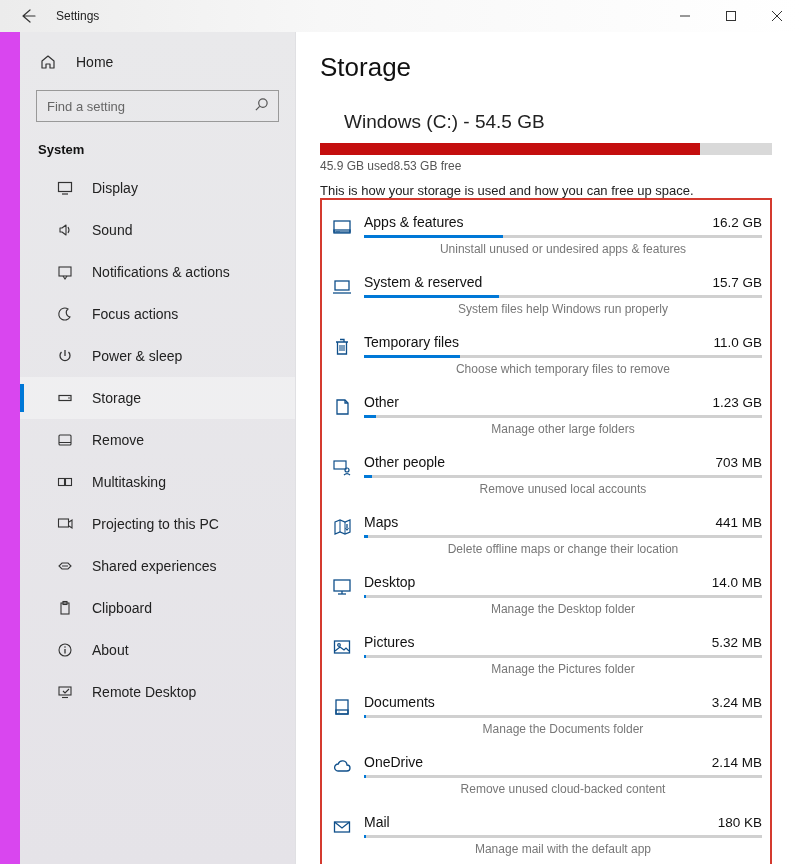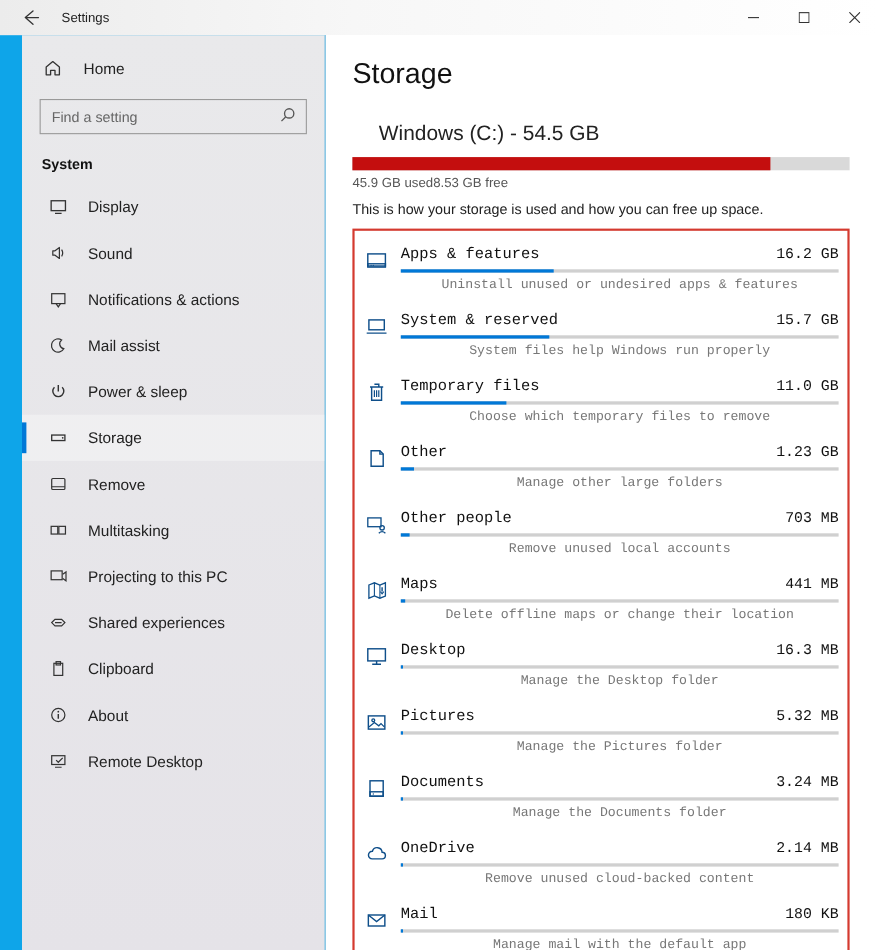--- a/index.html
+++ b/index.html
@@ -3,21 +3,21 @@
 <meta charset="utf-8">
 <style>
   * { box-sizing: border-box; margin: 0; padding: 0; }
   body {
     width: 800px; height: 864px;
     font-family: "Segoe UI", Arial, sans-serif;
     background: #f0f0f0;
     overflow: hidden;
     position: relative;
   }
-  .window { width: 800px; height: 864px; background: #0ea5e9; position: relative; }
+  .window { width: 800px; height: 864px; background: #d946ef; position: relative; }
   .titlebar {
     height: 32px; display: flex; align-items: center;
     padding: 0 0 0 14px;
     background: linear-gradient(to right, #ececec 0%, #f7f7f7 40%, #fff 100%);
   }
   .back-btn {
     width: 28px; height: 28px; display: flex; align-items: center; justify-content: center;
     font-size: 16px; color: #333; cursor: pointer;
   }
   .titlebar-title { font-size: 12px; color: #222; margin-left: 14px; }
@@ -38,46 +38,46 @@
   .search {
     width: 100%; height: 32px; border: 1px solid #999; background: transparent;
     padding: 0 30px 0 10px; font-size: 13px; color:#555;
     font-family: inherit;
   }
   .search::placeholder { color:#666; }
   .search-box { position: relative; }
   .search-icon { position:absolute; right:10px; top:7px; font-size:14px; color:#555; transform: scaleX(-1); }
   .section-label { font-weight:600; font-size:13px; padding: 6px 0 10px 18px; color:#111; }
   .nav-item {
-    display:flex; align-items:center; height:42px; padding-left:24px;
+    display:flex; align-items:center; height:42px; padding-left:36px;
     font-size:14px; color:#222; cursor:pointer; position:relative;
   }
   .nav-item .nicon { width:18px; margin-right:18px; display:flex; align-items:center; justify-content:center; }
   .nav-item.selected { background: rgba(255,255,255,0.35); }
   .nav-item.selected::before {
     content:""; position:absolute; left:0; top:7px; bottom:7px; width:4px; background:#0078d7;
   }
   .main {
     flex:1; padding: 20px 28px 20px 24px; overflow:auto; background:#fff;
   }
   .page-title { font-size:26px; font-weight:400; color:#111; margin-bottom: 28px; }
   .drive-title { font-size:19px; color:#222; margin-bottom: 10px; margin-left: 24px; }
   .drive-bar { height:12px; background:#d9d9d9; position:relative; margin-bottom:4px; }
   .drive-fill { height:100%; background:#c40e0e; }
   .drive-labels { display:flex; font-size:12px; color:#555; margin-bottom:10px; }
-  .hint { font-size:13px; color:#222; margin-bottom:10px; }
+  .hint { font-size:13px; color:#222; }
   .categories { border: 2px solid #d43a2f; padding: 4px 8px 10px 6px; }
   .cat {
     display:flex; align-items:flex-start; padding: 10px 0 8px 0; cursor:pointer;
   }
   .cat-icon {
     width:28px; flex:0 0 28px; margin-top:2px; color:#0f4f8a;
     display:flex; align-items:center; justify-content:center;
   }
-  .cat-body { flex:1; padding-left:8px;font-family:Liberation Mono, monospace; }
+  .cat-body { flex:1; padding-left:8px; }
   .cat-head { display:flex; justify-content:space-between; align-items:baseline; }
   .cat-name { font-size:14px; color:#111; }
   .cat-size { font-size:13.5px; color:#111; }
   .cat-bar { height:3px; background:#d0d0d0; margin:5px 0 4px 0; position:relative; }
   .cat-fill { height:100%; background:#0078d7; }
   .cat-desc { font-size:12px; color:#777;text-align:center; }
   svg { display:block; }
 </style>
 </head>
 <body>
@@ -163,21 +163,21 @@
               </svg>
             </span>
             <span>Notifications &amp; actions</span>
           </div>
           <div class="nav-item">
             <span class="nicon">
               <svg width="16" height="16" viewBox="0 0 16 16" fill="none">
                 <path d="M11 3 A6 6 0 1 0 13 11 A4.5 4.5 0 0 1 11 3 Z" stroke="#333" stroke-width="1.1"></path>
               </svg>
             </span>
-            <span>Mail assist</span>
+            <span>Focus actions</span>
           </div>
           <div class="nav-item">
             <span class="nicon">
               <svg width="16" height="16" viewBox="0 0 16 16" fill="none">
                 <path d="M8 2 V8" stroke="#333" stroke-width="1.3"></path>
                 <path d="M4.5 4 A5 5 0 1 0 11.5 4" stroke="#333" stroke-width="1.3"></path>
               </svg>
             </span>
             <span>Power &amp; sleep</span>
           </div>
@@ -393,21 +393,21 @@
             <div class="cat-icon">
               <svg width="22" height="22" viewBox="0 0 22 22" fill="none">
                 <rect x="3" y="4" width="16" height="11" stroke="#0f4f8a" stroke-width="1.3"></rect>
                 <line x1="7" y1="18" x2="15" y2="18" stroke="#0f4f8a" stroke-width="1.3"></line>
                 <line x1="11" y1="15" x2="11" y2="18" stroke="#0f4f8a" stroke-width="1.3"></line>
               </svg>
             </div>
             <div class="cat-body">
               <div class="cat-head">
                 <span class="cat-name">Desktop</span>
-                <span class="cat-size">16.3 MB</span>
+                <span class="cat-size">14.0 MB</span>
               </div>
               <div class="cat-bar">
                 <div class="cat-fill" style="width:0.5%"></div>
               </div>
               <div class="cat-desc">Manage the Desktop folder</div>
             </div>
           </div>
           <div class="cat">
             <div class="cat-icon">
               <svg width="22" height="22" viewBox="0 0 22 22" fill="none">

